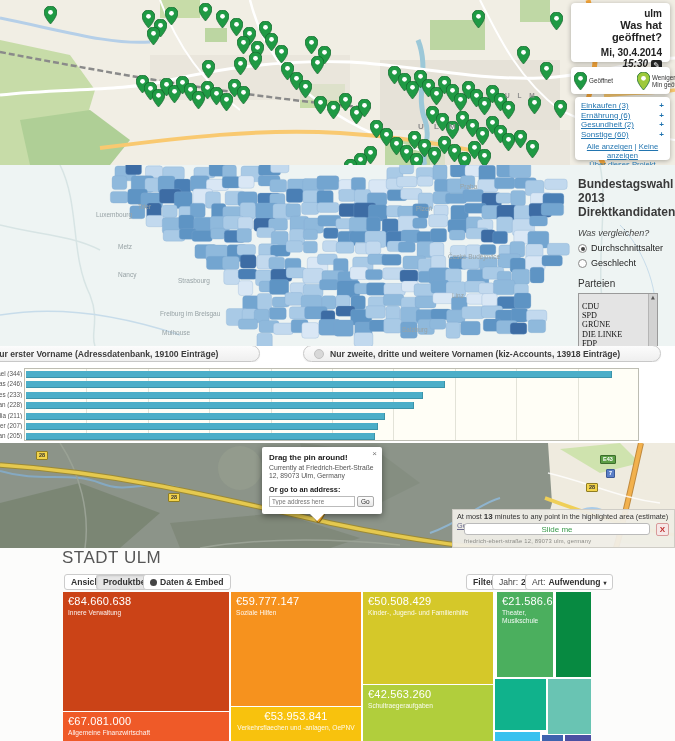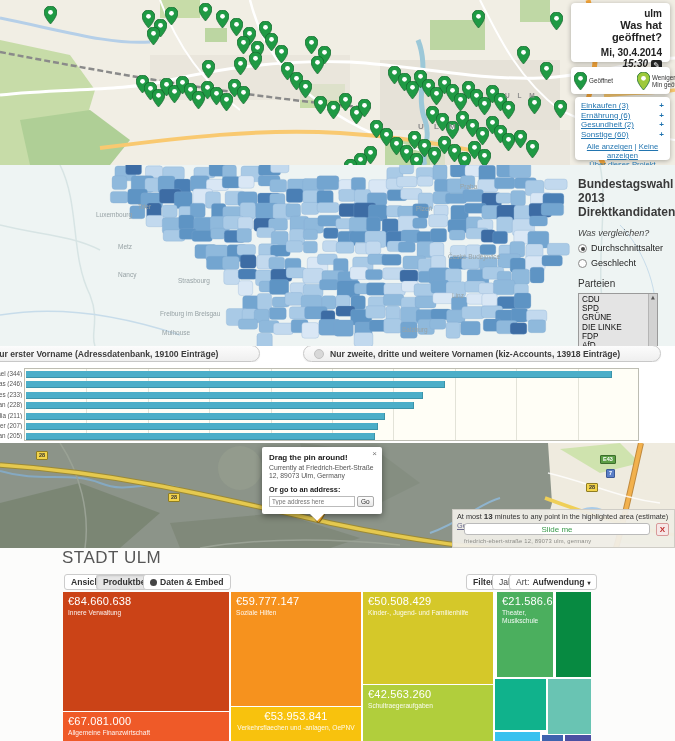--- a/index.html
+++ b/index.html
@@ -33,21 +33,21 @@
   #sec2{top:165px;height:181px;background:#EEF4F3;}
   .place{position:absolute;color:#98A3A6;font-size:6.5px;}
   #wahl-panel{position:absolute;left:578px;top:12px;width:95px;color:#333;}
   #wahl-panel h2{margin:0;font-size:12px;font-weight:bold;line-height:14px;color:#3a3a3a;}
   .compare{font-size:9px;margin-top:9px;color:#444;font-style:italic;}
   .opt{display:flex;align-items:center;font-size:9px;margin-top:5px;color:#222;}
   .radio{width:9px;height:9px;border:1px solid #8a8a8a;border-radius:50%;background:#fdfdfd;margin-right:4px;position:relative;flex:none;}
   .radio.sel::after{content:"";position:absolute;left:2px;top:2px;width:4px;height:4px;border-radius:50%;background:#444;}
   .parties-lab{font-size:10px;margin-top:10px;color:#333;}
   .listbox{margin-top:4px;width:80px;height:64px;background:#E4E4E4;border:1px solid #9a9a9a;position:relative;overflow:hidden;}
-  .listbox .items{font-size:8.2px;line-height:9.2px;padding:1px 0 0 3px;color:#111;}
+  .listbox .items{font-size:8.2px;line-height:9.2px;padding:8px 0 0 3px;color:#111;font-family:Liberation Serif, serif;}
   .sbar{position:absolute;right:0;top:0;width:9px;height:100%;background:#D2D2D2;border-left:1px solid #b5b5b5;
         font-family:"DejaVu Sans",sans-serif;font-size:5px;color:#555;text-align:center;}
   .sbar .up{position:absolute;top:0;left:0;right:0;}
   
   #sec3{top:346px;height:16px;background:#fff;}
   .pill{position:absolute;top:-1px;height:17px;border:1px solid #C8C8C8;border-radius:9px;
         background:linear-gradient(#FCFCFC,#EFEFEF);display:flex;align-items:center;
         font-size:8.6px;font-weight:bold;color:#3c3c3c;padding:0 10px;box-shadow:0 1px 1px rgba(0,0,0,.08);}
   .pill .rad{width:10px;height:10px;border-radius:50%;background:#D8D8D8;border:1px solid #c2c2c2;margin-right:6px;flex:none;}
   
@@ -994,21 +994,21 @@
         <span class="dot"></span>
         <span>Daten &amp; Embed</span>
       </div>
 
     <div class="tbtn plain" style="left:466px;">Filter:</div>
     <div class="tbtn" style="left:492px;">
         <span class="thin">Jahr:</span>
         <span>2012</span>
         <span class="car">▾</span>
       </div>
-    <div class="tbtn" style="left:509px;align-items:center;">
+    <div class="tbtn" style="left:525px;align-items:center;">
         <span class="thin">Art:</span>
         <span>Aufwendung</span>
         <span class="car">▾</span>
       </div>
 
     <div id="treemap">
         <div class="cell" style="left: 0px; top: 0px; width: 166px; height: 119px; background: rgb(203, 67, 23);">
           <div class="v">€84.660.638</div>
           <div class="l">Innere Verwaltung</div>
         </div>

